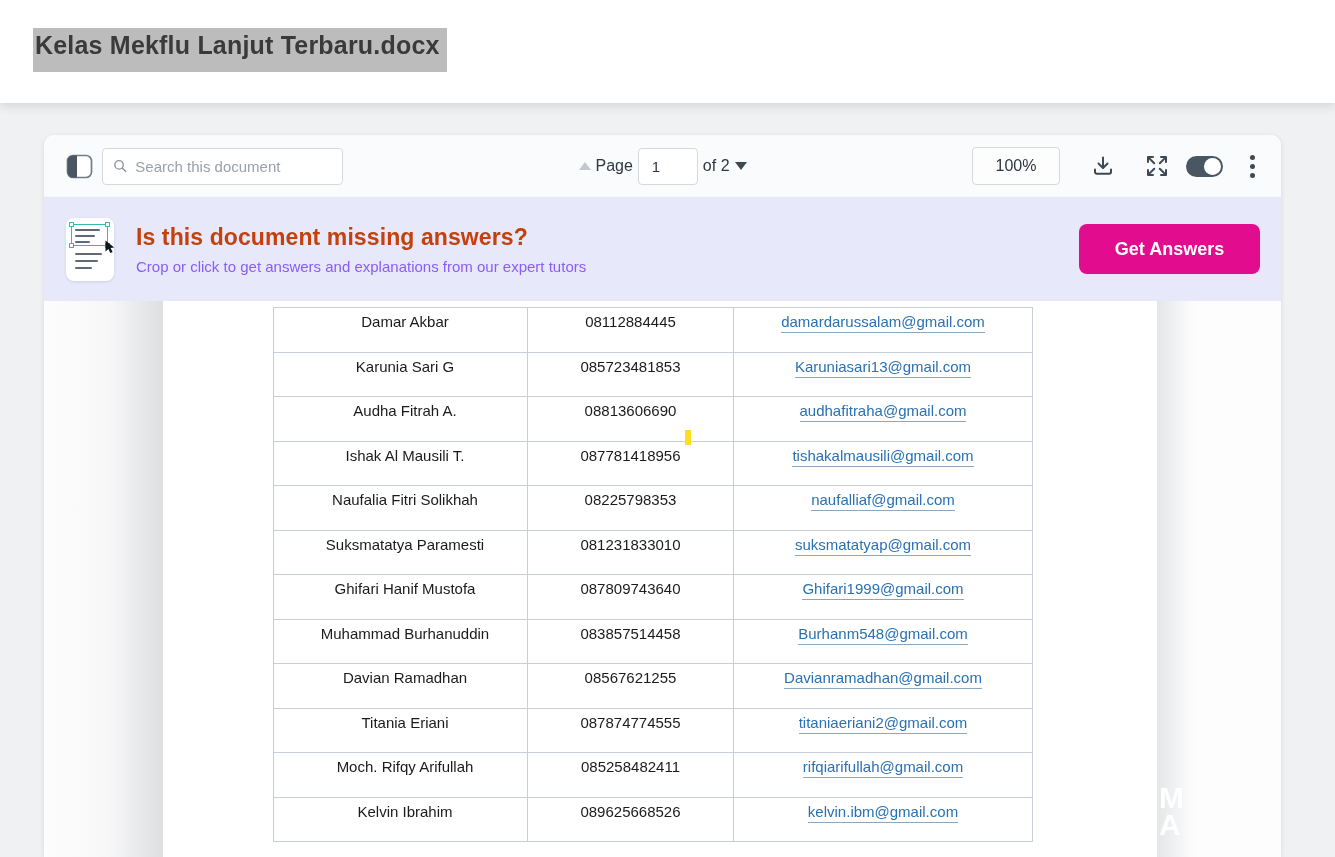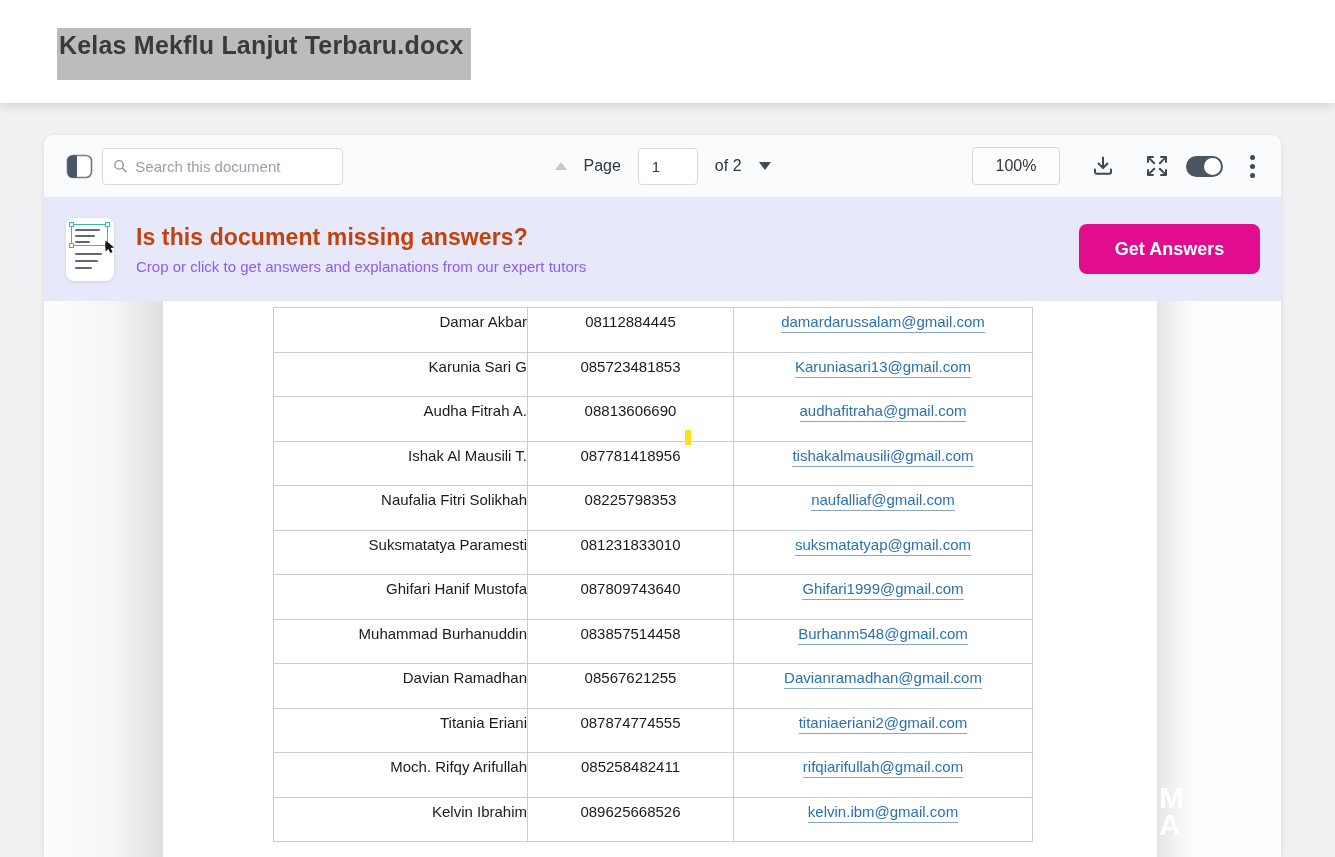--- a/index.html
+++ b/index.html
@@ -4,40 +4,40 @@
 <style>
   * { margin:0; padding:0; box-sizing:border-box; }
   html,body { width:1335px; height:857px; overflow:hidden;
     font-family:"Liberation Sans", sans-serif; background:#f0f1f3; }
 
   
   .app-header { position:absolute; left:0; top:0; width:1335px; height:103px;
     background:#ffffff; box-shadow:0 3px 10px rgba(0,0,0,.12); z-index:5; }
   .doc-title { position:absolute; left:33px; top:28px;
     font-size:25px; font-weight:700; color:#3a3a3a;
-    background:#bcbcbc; padding:3px 7px 20px 2px; letter-spacing:.2px;margin-left:24px; }
+    background:#bcbcbc; padding:3px 7px 12px 2px; letter-spacing:.2px; }
 
   
   .viewer { position:absolute; left:44px; top:135px; width:1237px; height:722px;
     background:#fdfdfd; border-radius:10px 10px 0 0; overflow:hidden;
     box-shadow:0 1px 5px rgba(0,0,0,.10); }
 
   
   .toolbar { position:relative; height:62px; background:#fafbfc;
     display:flex; align-items:center; padding:0 20px; }
   .sidebar-toggle { width:27px; height:27px; margin-left:2px; cursor:pointer; flex:0 0 auto; }
   .search-box { display:flex; align-items:center; margin-left:9px;
     width:241px; height:37px; background:#fff; border:1px solid #d5d9dd;
     border-radius:4px; padding:0 10px; }
   .search-box input { border:none; outline:none; width:100%; font-size:15px;
     color:#333; background:transparent; font-family:inherit; margin-left:8px; }
   .search-box input::placeholder { color:#9aa1a9; }
 
   .page-nav { position:absolute; left:50%; top:0; height:62px; transform:translateX(-50%);
-    display:flex; align-items:center; gap:17px; }
+    display:flex; align-items:center; gap:5px; }
   .caret-up { width:0; height:0; border-left:6px solid transparent;
     border-right:6px solid transparent; border-bottom:8px solid #c3c8ce; cursor:pointer; }
   .caret-down { width:0; height:0; border-left:6px solid transparent;
     border-right:6px solid transparent; border-top:8px solid #3e4953; cursor:pointer; }
   .page-nav-label { font-size:16px; color:#2f3740; }
   .page-input { width:60px; height:37px; border:1px solid #d5d9dd; border-radius:4px;
     font-size:15px; color:#2f3740; padding-left:13px; outline:none; background:#fff;
     font-family:inherit; }
 
   .toolbar-right { margin-left:auto; display:flex; align-items:center; }
@@ -80,21 +80,21 @@
   .shade-right { position:absolute; left:1113px; top:0; width:42px; height:100%;
     background:linear-gradient(to right,#e4e6e8 0%,#fbfbfc 80%,#fdfdfd 100%); }
   .page { position:absolute; left:119px; top:0; width:994px; height:556px;
     background:#ffffff; }
 
   .sheet-table { position:absolute; left:110px; top:6px; width:760px;
     border:1px solid #c7ced5; border-bottom:none; }
   .t-row { display:grid; grid-template-columns:253px 206px 299px;
     height:44.5px; border-bottom:1px solid #c7ced5; }
   .t-cell { padding-top:5px; font-size:15px; color:#1b1b1b; overflow:hidden; }
-  .c-name { padding-left:9px; text-align:right; }
+  .c-name { padding-left:9px; text-align:center; }
   .c-phone { text-align:center; border-left:1px solid #c7ced5; }
   .c-email { text-align:center; border-left:1px solid #c7ced5; }
   .email-link { display:inline-block; color:#2a71b4; padding-bottom:2px;
     border-bottom:1px solid #8aa7bf; cursor:pointer; }
 
   .caret-mark { position:absolute; left:522px; top:129px; width:6px; height:15px;
     background:#ffdf1b; }
   .watermark { position:absolute; left:1115px; top:483px; width:38px;
     color:rgba(255,255,255,.92); font-weight:700; font-size:30px; line-height:27px;
     overflow:hidden; pointer-events:none; }

